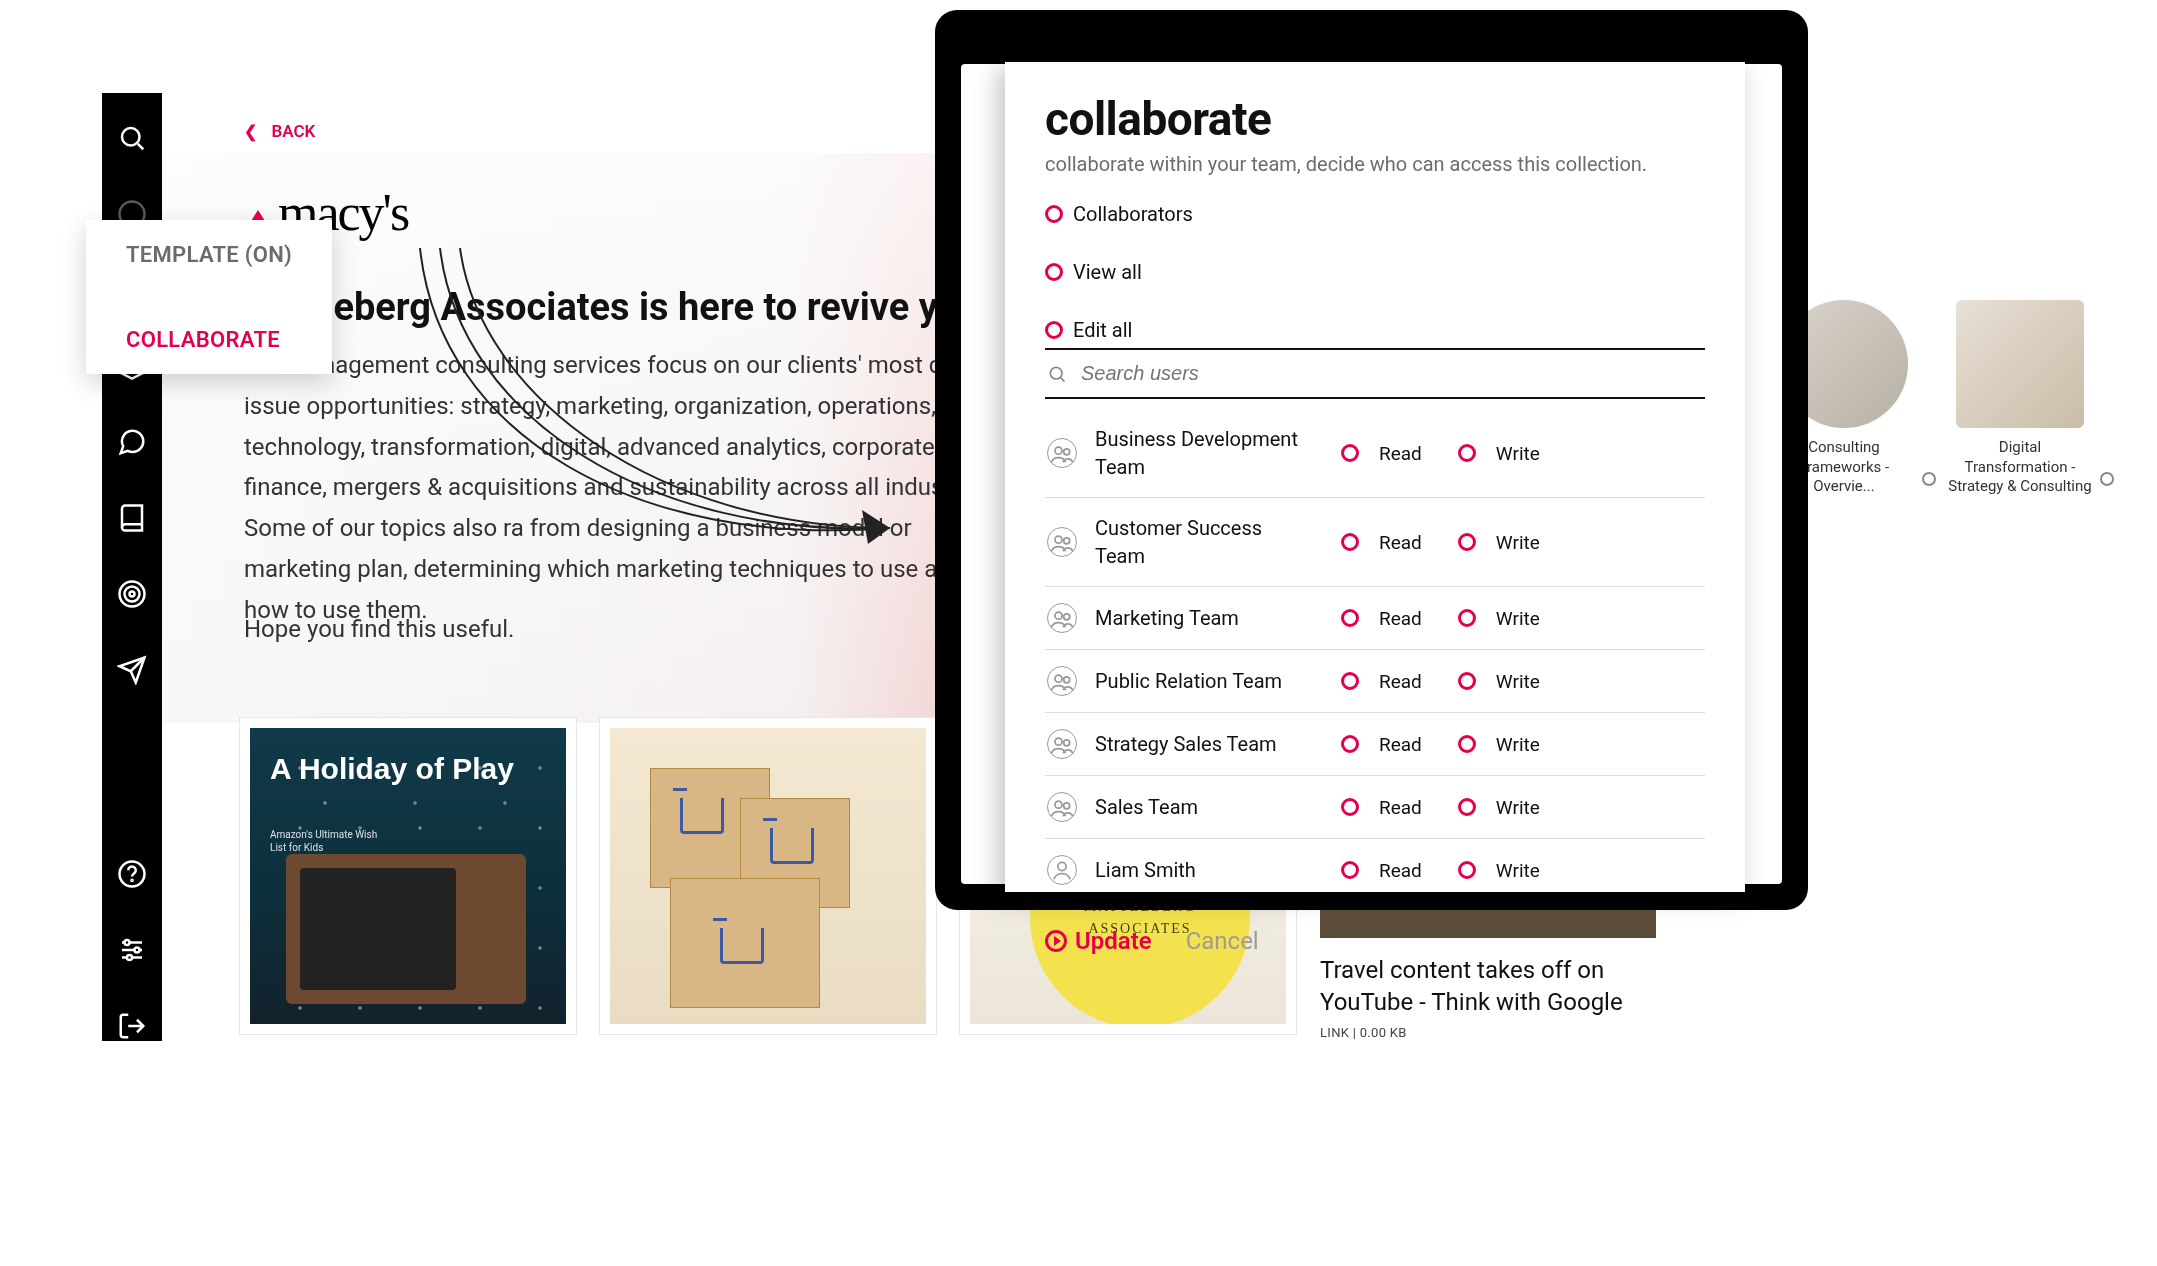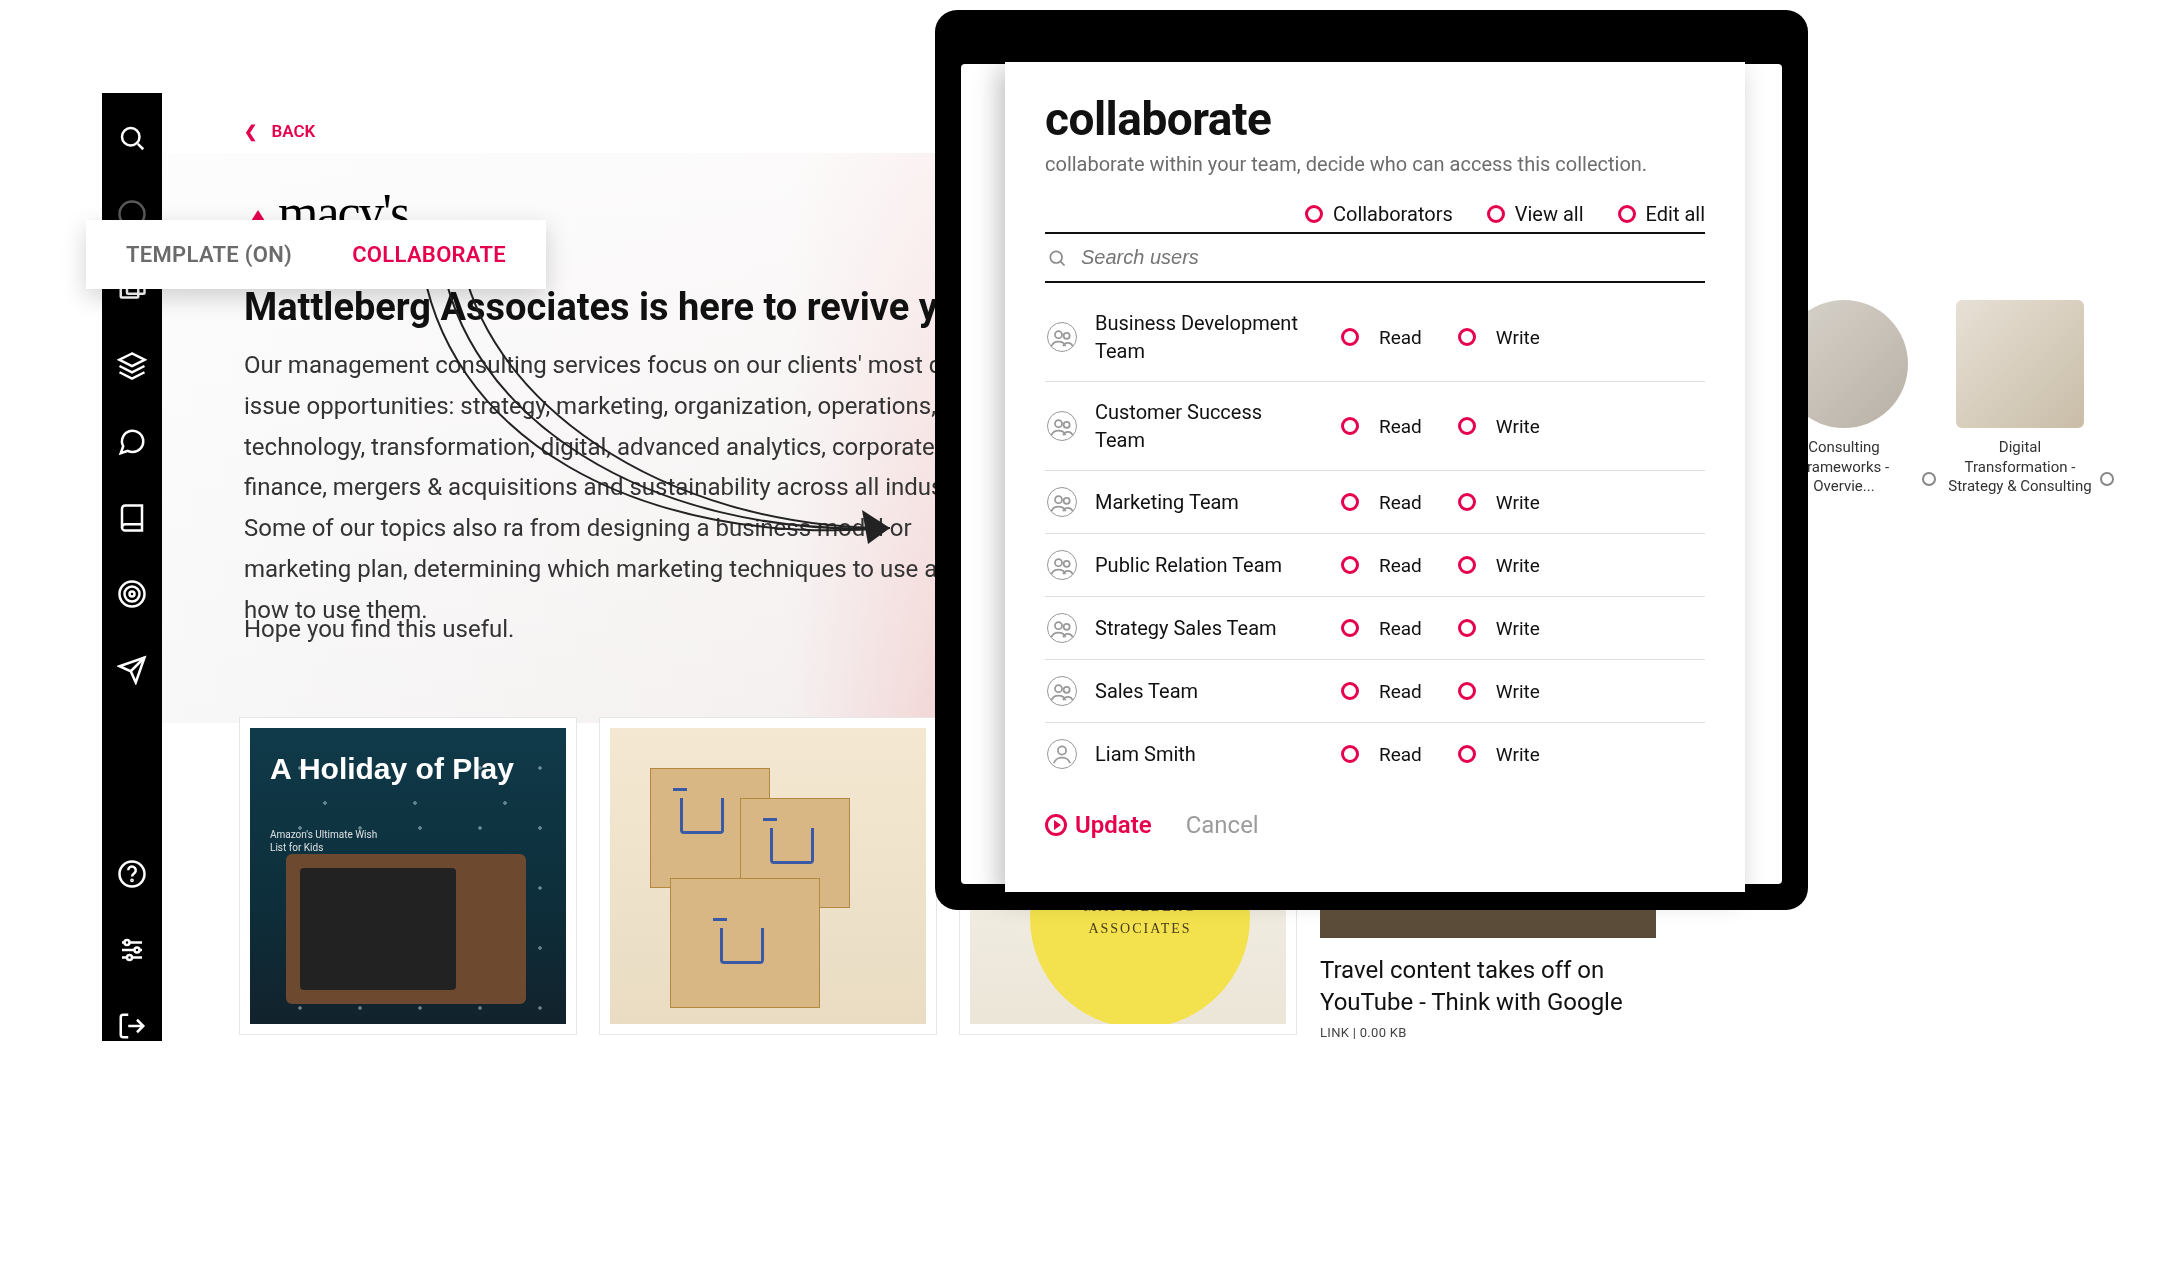--- a/index.html
+++ b/index.html
@@ -265,21 +265,21 @@
   padding: 30px 40px 28px 40px;
 }
 .modal h1{
   font-size:46px; font-weight:700; color:#111; letter-spacing:-.5px;
 }
 .modal .sub{
   margin-top:6px; font-size:20px; color:#6d6d6d;
 }
 .modal .tabs{
   display:flex; justify-content:flex-end; gap:34px;
-  margin-top:26px; font-size:20px; color:#111;
+  margin-top:26px; font-size:20px; color:#111;flex-direction:column;
 }
 .modal .tabs .tab{
   display:flex; align-items:center; gap:10px; cursor:pointer;
 }
 .radio{
   width:18px; height:18px; border:3px solid #e6004c; border-radius:50%; display:inline-block;
 }
 .modal .rule{
   margin-top:6px; height:2px; background:#111;
 }
@@ -339,20 +339,21 @@
 .ctxmenu{
   position:absolute;
   left:86px; top:220px;
   background:#fff;
   box-shadow: 0 8px 24px rgba(0,0,0,0.18);
   padding: 22px 40px;
   display:flex; gap:60px;
   font-size:22px; font-weight:600;
   z-index:20;
   letter-spacing:.3px;
+  flex-direction:column;
 }
 .ctxmenu .ci1{ color:#6b6b6b;}
 .ctxmenu .ci2{ color:#e6004c;}
 
 
 .arrow-svg{
   position:absolute;
   left:380px; top:218px;
   width:560px; height:380px;
   z-index:11;

